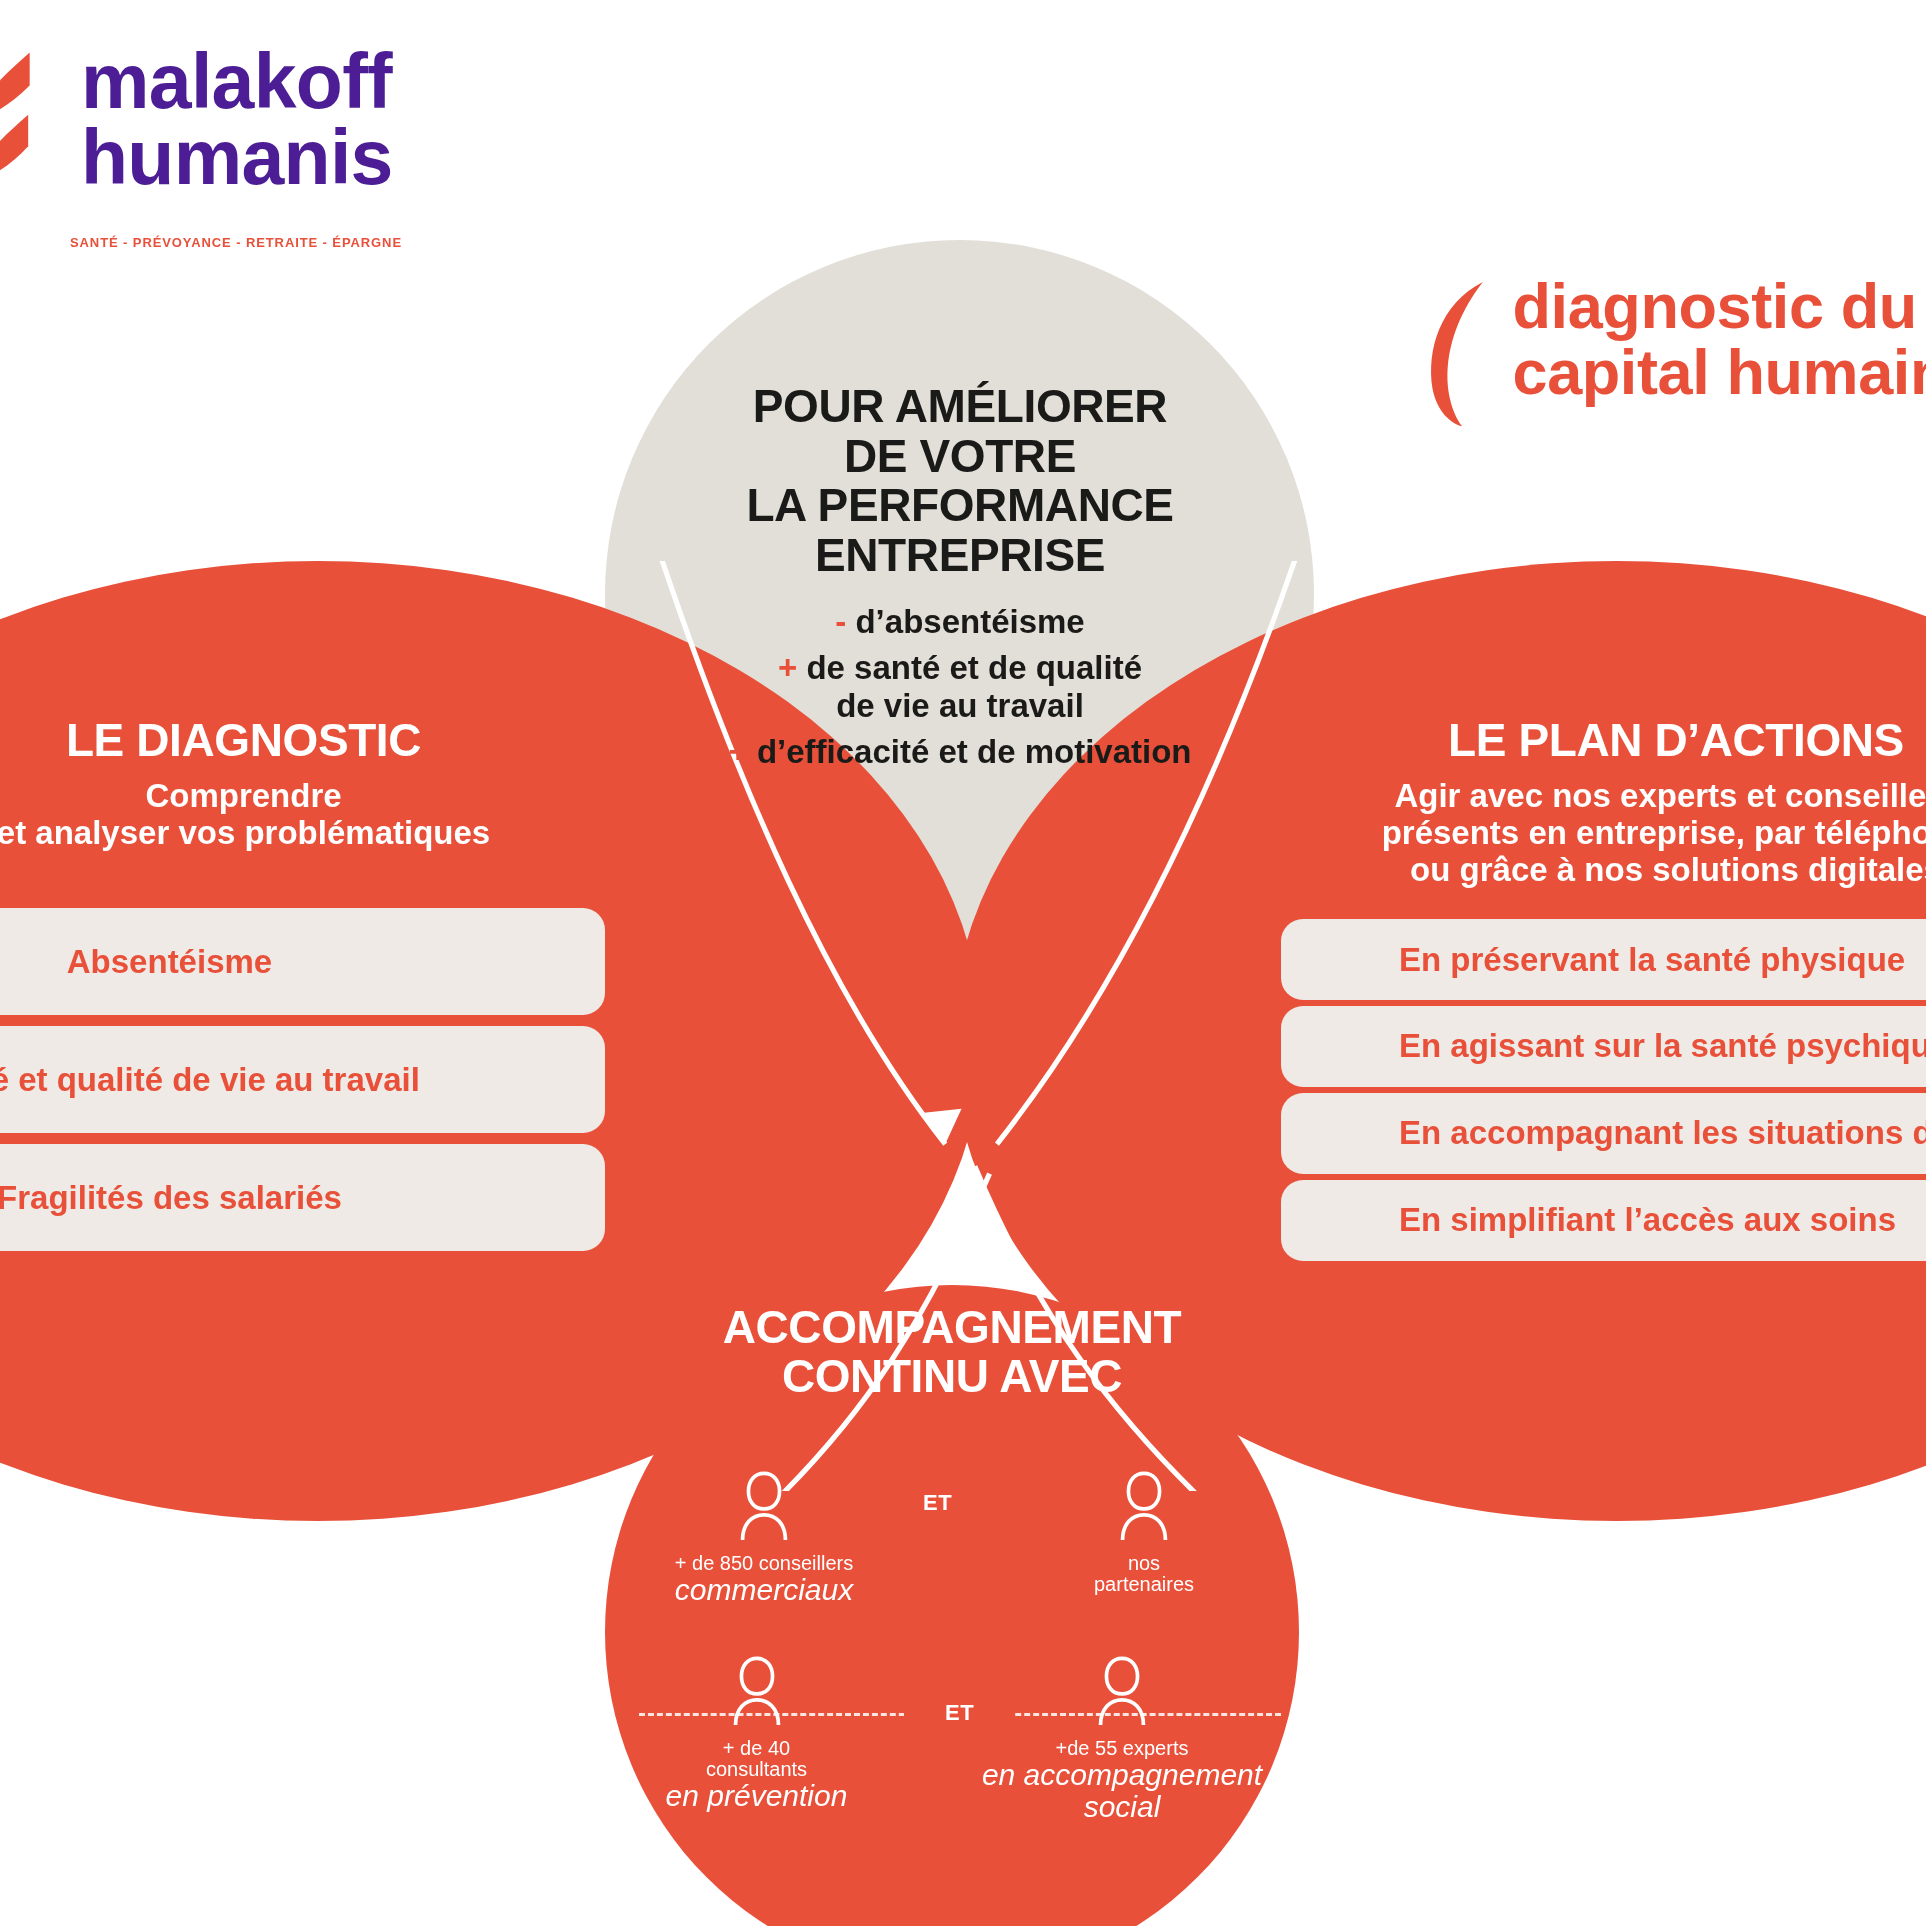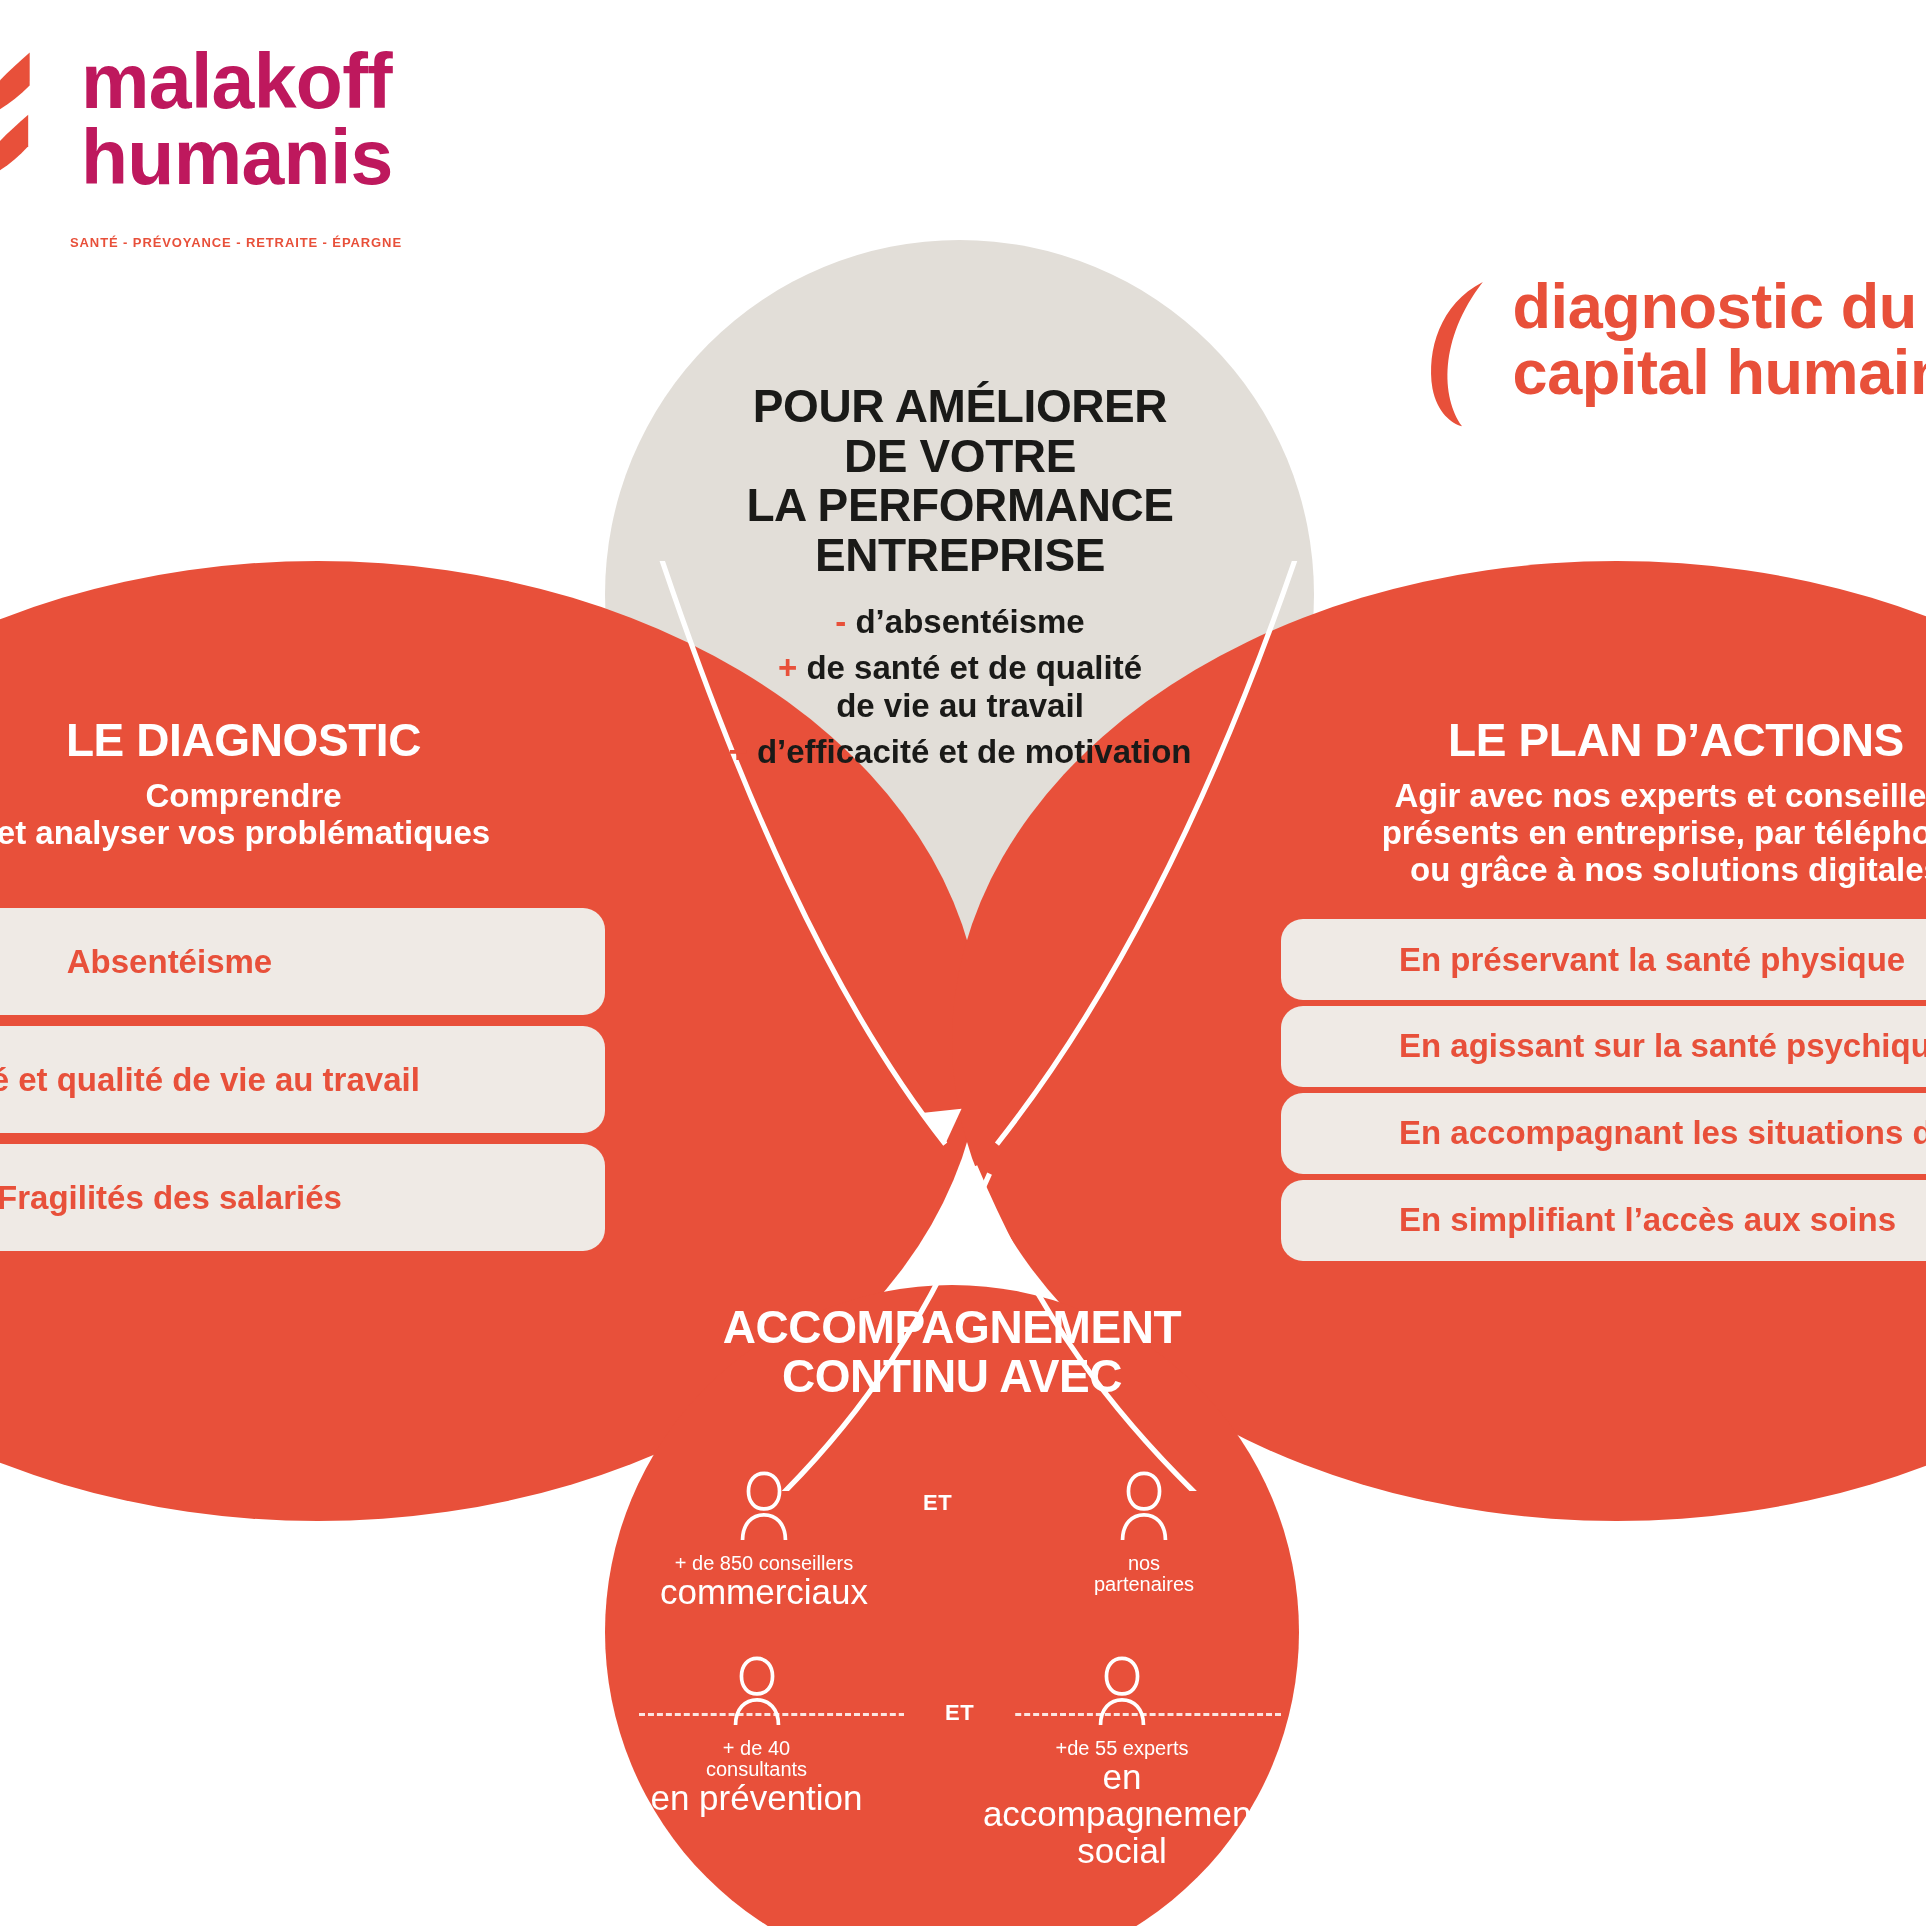--- a/index.html
+++ b/index.html
@@ -27,21 +27,21 @@
     position: absolute;
     left: -29.5px;
     top: 22px;
     width: 66px;
     height: 133px;
   }
   #logo .brand {
     position: absolute;
     left: 81px;
     top: 14.8px;
-    color: #be185d;
+    color: #4c1d95;
     font-weight: bold;
     font-size: 77px;
     line-height: 0.98;
     letter-spacing: -0.7px;
   }
   #logo .tagline {
     position: absolute;
     left: 70px;
     top: 205px;
     color: #e8503a;
@@ -254,22 +254,23 @@
     display: block;
     margin: 0 auto 7.4px auto;
   }
   .person .b {
     font-weight: normal;
     font-size: 20px;
     line-height: 1.05;
   }
   .person .l {
     font-weight: normal;
-    font-size: 35px;
+    font-size: 30px;
     line-height: 1.05;
+    font-style: italic;
   }
   .et {
     position: absolute;
     font-weight: bold;
     font-size: 22px;
     color: #ffffff;
     letter-spacing: 0.7px;
   }
   #dash-line {
     position: absolute;

